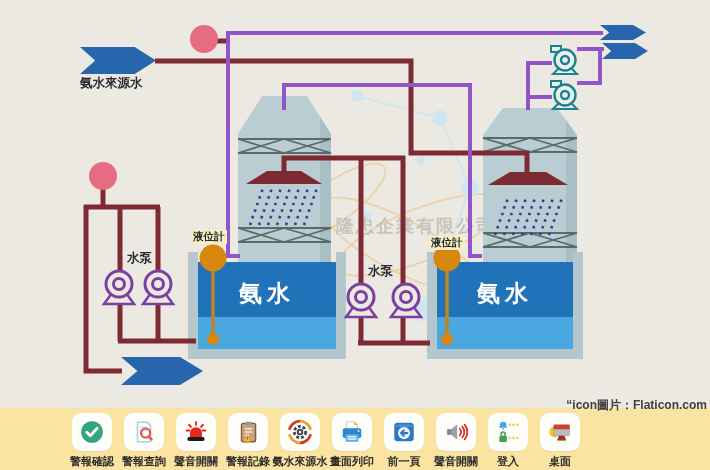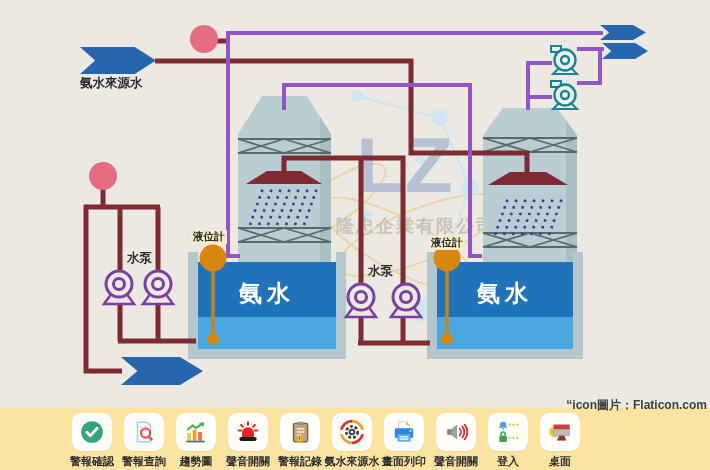--- a/index.html
+++ b/index.html
@@ -68,21 +68,20 @@
         <circle cx="446" cy="254" r="13"></circle>
       <circle cx="421" cy="160" r="4.5"></circle>
         <circle cx="420" cy="310" r="11"></circle>
       <circle cx="367" cy="215" r="5"></circle>
     </g>
     <g stroke="#cfe6f0" stroke-width="2" fill="none">
       <path d="M357 96L440 118L470 188L446 254L420 310"></path>
     </g>
   </svg>
 
-  <div class="wm-logo">LZ</div>
   <div class="wm-co">隆忠企業有限公司</div>
 
   <div class="tower" id="tower-left"></div>
   <div class="tower" id="tower-right"></div>
 
   <div class="tank" id="tank-left">
     <div class="water-dark"></div>
     <div class="water-light"></div>
     <div class="tank-label">氨水</div>
   </div>
@@ -215,33 +214,20 @@
           <svg viewBox="0 0 24 24">
         <path d="M6 3h9l3 3v15H6z" fill="#fff" stroke="#9fd4da" stroke-width="1.4"></path>
         <path d="M8 7.5h7M8 10.5h7M8 13.5h3.5" stroke="#cfd8da" stroke-width="1.2"></path>
         <circle cx="13.5" cy="13" r="4.2" fill="none" stroke="#e2574c" stroke-width="2"></circle>
         <path d="M16.5 16.2L19 19" stroke="#e2574c" stroke-width="2.2" stroke-linecap="round"></path>
       </svg>
         </div>
       <div class="tb-lb">警報查詢</div>
     </div>
 
-    <div class="tb">
-      <div class="tb-ic">
-          <svg viewBox="0 0 24 24">
-        <rect x="4" y="13" width="3.4" height="7" fill="#f6c445"></rect>
-        <rect x="9" y="10" width="3.4" height="10" fill="#f59b31"></rect>
-        <rect x="14" y="12" width="3.4" height="8" fill="#ef7043"></rect>
-        <rect x="3" y="20" width="17" height="1.6" fill="#5b6770"></rect>
-        <path d="M4 10l5-4 3 2.5L17.5 4.5" stroke="#4caf50" stroke-width="2" fill="none"></path>
-        <path d="M19.5 3l-4.8.7 4.1 4z" fill="#4caf50"></path>
-      </svg>
-        </div>
-      <div class="tb-lb">趨勢圖</div>
-    </div>
 
     <div class="tb">
       <div class="tb-ic">
           <svg viewBox="0 0 24 24">
         <path d="M6.5 17v-4a5.5 5.5 0 0111 0v4z" fill="#e8251f"></path>
         <rect x="4" y="16.6" width="16" height="3.8" rx="1.9" fill="#1d1d1b"></rect>
         <path d="M12 3v2.4M5.6 5.4l1.7 1.7M18.4 5.4l-1.7 1.7M3.4 10.6h2.4M18.2 10.6h2.4" stroke="#e8251f" stroke-width="1.8" stroke-linecap="round"></path>
       </svg>
         </div>
       <div class="tb-lb">聲音開關</div>
@@ -282,20 +268,31 @@
         <path d="M14 2.5l3 3h-3z" fill="#f5a623"></path>
         <rect x="3.5" y="8.5" width="17" height="9" rx="1.6" fill="#2e86d3"></rect>
         <rect x="6" y="14" width="12" height="7" rx="0.8" fill="#5db1ec"></rect>
         <path d="M8 16.5h8M8 18.5h8" stroke="#fff" stroke-width="1.2"></path>
         <circle cx="18" cy="11" r="1" fill="#bfe0f7"></circle>
       </svg>
         </div>
       <div class="tb-lb">畫面列印</div>
     </div>
 
+    <div class="tb">
+      <div class="tb-ic">
+          <svg viewBox="0 0 24 24">
+        <rect x="3" y="3.5" width="18" height="17" rx="3" fill="#2e78c8"></rect>
+        <rect x="4.4" y="5" width="15.2" height="2.4" rx="1" fill="#4a90d9"></rect>
+        <circle cx="12" cy="13" r="5.6" fill="#eef4fb"></circle>
+        <path d="M15 13H9.6M11.8 10.6L9.3 13l2.5 2.4" stroke="#2e78c8" stroke-width="2" fill="none" stroke-linecap="round" stroke-linejoin="round"></path>
+      </svg>
+        </div>
+      <div class="tb-lb">前一頁</div>
+    </div>
 
     <div class="tb">
       <div class="tb-ic">
           <svg viewBox="0 0 24 24">
         <path d="M4 9.5h3.5L13 5v14l-5.5-4.5H4z" fill="#97a0a5"></path>
         <rect x="4" y="9.5" width="3.5" height="5" fill="#7d868c"></rect>
         <path d="M15.5 9a4.5 4.5 0 010 6M17.8 7a7.5 7.5 0 010 10M20 5.2a10.5 10.5 0 010 13.6" fill="none" stroke="#d9342b" stroke-width="1.7" stroke-linecap="round"></path>
       </svg>
         </div>
       <div class="tb-lb">聲音開關</div>

